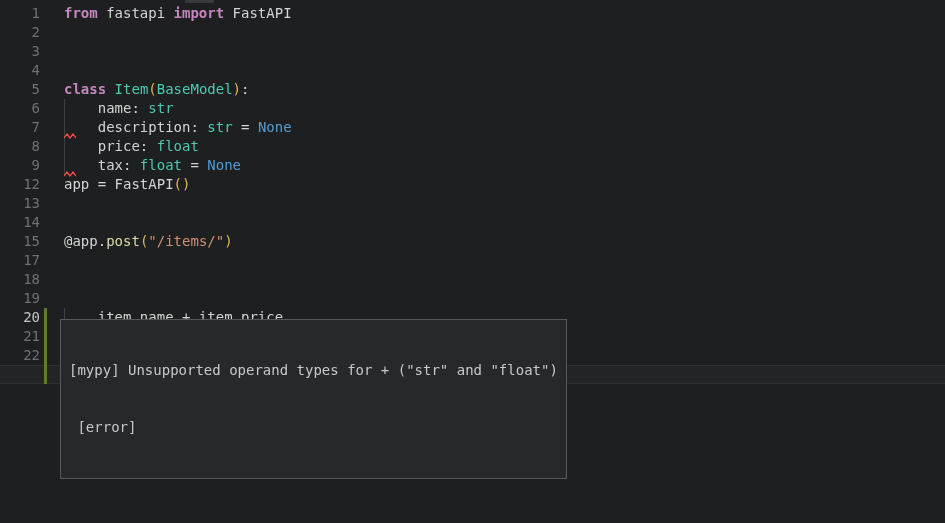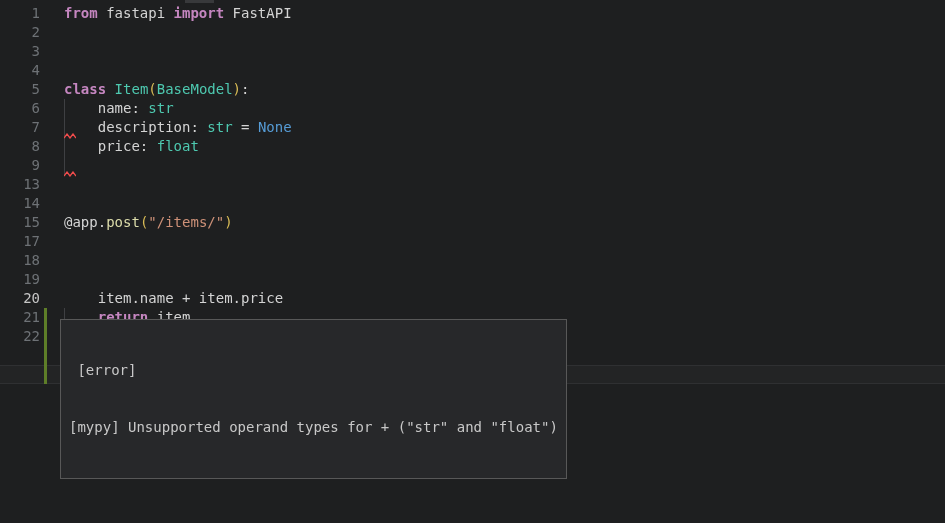--- a/index.html
+++ b/index.html
@@ -68,21 +68,22 @@
     </div>
   <div class="rows" id="rows">
       <div class="row"><span class="num">1</span><span class="code"><span class="tk-kw">from</span><span class="tk-pl"> fastapi </span><span class="tk-kw">import</span><span class="tk-pl"> FastAPI</span></span></div>
       <div class="row"><span class="num">2</span></div>
       <div class="row"><span class="num">3</span><span class="code"></span></div>
       <div class="row"><span class="num">4</span><span class="code"></span></div>
       <div class="row"><span class="num">5</span><span class="code"><span class="tk-kw">class</span><span class="tk-pl"> </span><span class="tk-ty">Item</span><span class="tk-br">(</span><span class="tk-ty">BaseModel</span><span class="tk-br">)</span><span class="tk-pl">:</span></span></div>
       <div class="row"><span class="num">6</span><span class="code"><span class="tk-pl">    name: </span><span class="tk-ty">str</span></span></div>
       <div class="row"><span class="num">7</span><span class="code"><span class="tk-pl">    description: </span><span class="tk-ty">str</span><span class="tk-pl"> = </span><span class="tk-kb">None</span></span></div>
       <div class="row"><span class="num">8</span><span class="code"><span class="tk-pl">    price: </span><span class="tk-ty">float</span></span></div>
-      <div class="row"><span class="num">9</span></div>
+      <div class="row"><span class="num">9</span><span class="code"><span class="tk-pl">    tax: </span><span class="tk-ty">float</span><span class="tk-pl"> = </span><span class="tk-kb">None</span></span></div>
+      <div class="row"><span class="num">12</span><span class="code"><span class="tk-pl">app = FastAPI</span><span class="tk-br">()</span></span></div>
       <div class="row"><span class="num">13</span><span class="code"></span></div>
       <div class="row"><span class="num">14</span><span class="code"></span></div>
       <div class="row"><span class="num">15</span><span class="code"><span class="tk-pl">@app.</span><span class="tk-fn">post</span><span class="tk-br">(</span><span class="tk-st">"/items/"</span><span class="tk-br">)</span></span></div>
       <div class="row"><span class="num">17</span><span class="code"></span></div>
       <div class="row"><span class="num">18</span><span class="code"></span></div>
       <div class="row"><span class="num">19</span><span class="code"></span></div>
       <div class="row"><span class="num active">20</span><span class="code"><span class="tk-pl">    item.name + item.price</span></span></div>
       <div class="row"><span class="num">21</span><span class="code"><span class="tk-pl">    </span><span class="tk-kw">return</span><span class="tk-pl"> item</span></span></div>
       <div class="row"><span class="num">22</span><span class="code"></span></div>
     </div>
@@ -99,16 +100,16 @@
           <polyline points="0,5 3,1 6,5 9,1 12,5" fill="none" stroke="#f14c4c" stroke-width="1.3"></polyline>
         </svg>
       </div>
       <div class="squiggle" style="left: 64px; top: 380px;">
         <svg width="12" height="6" viewBox="0 0 12 6">
           <polyline points="0,5 3,1 6,5 9,1 12,5" fill="none" stroke="#f14c4c" stroke-width="1.3"></polyline>
         </svg>
       </div>
     </div>
   <div class="tooltip">
+    <div>[mypy] Unsupported operand types for + ("str" and "float")</div>
     <div> [error]</div>
-    <div>[mypy] Unsupported operand types for + ("str" and "float")</div>
   </div>
 </div>
 
 </body></html>

